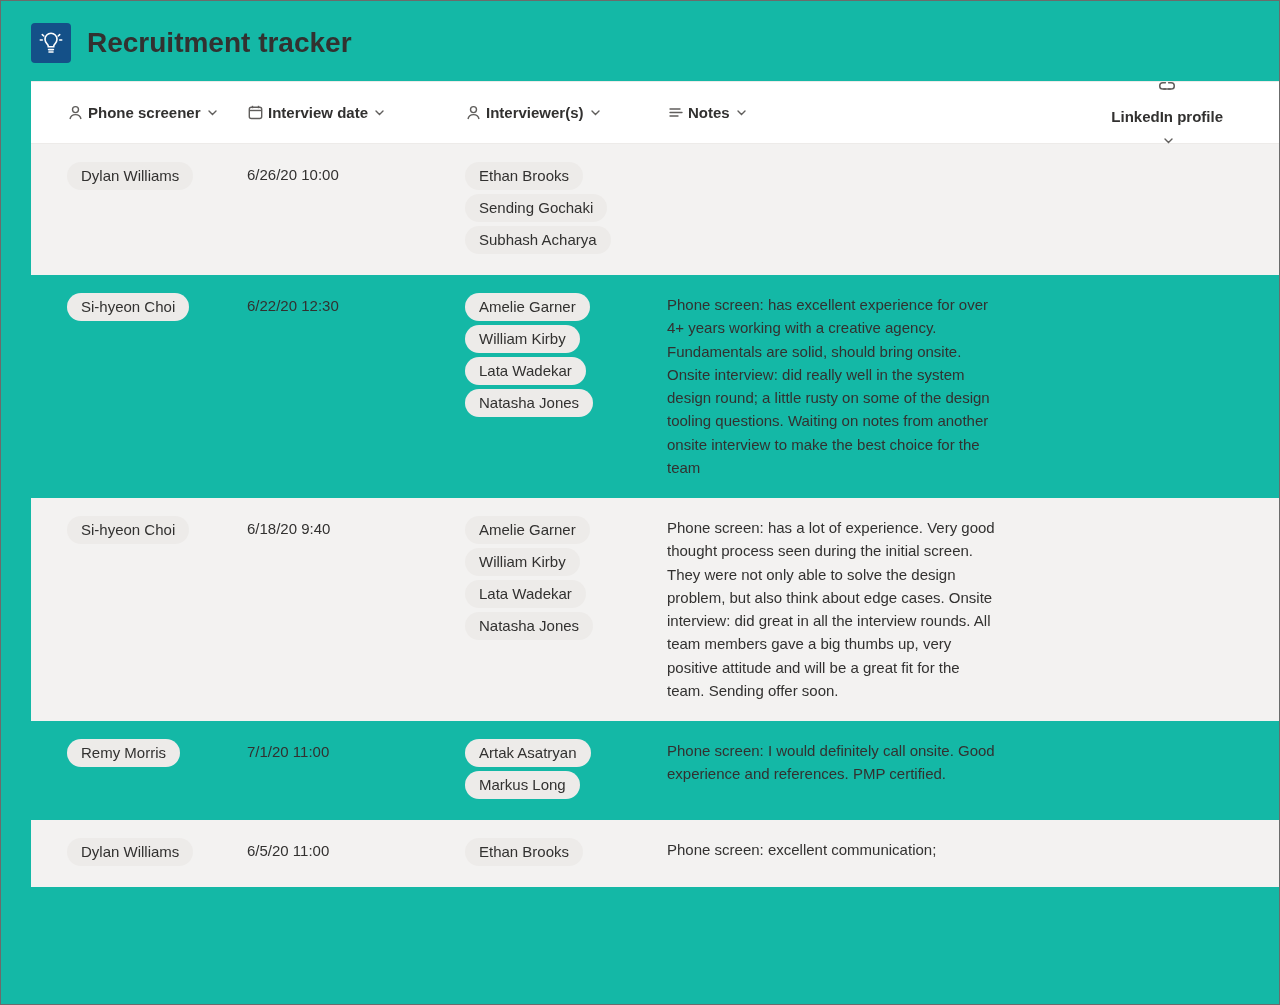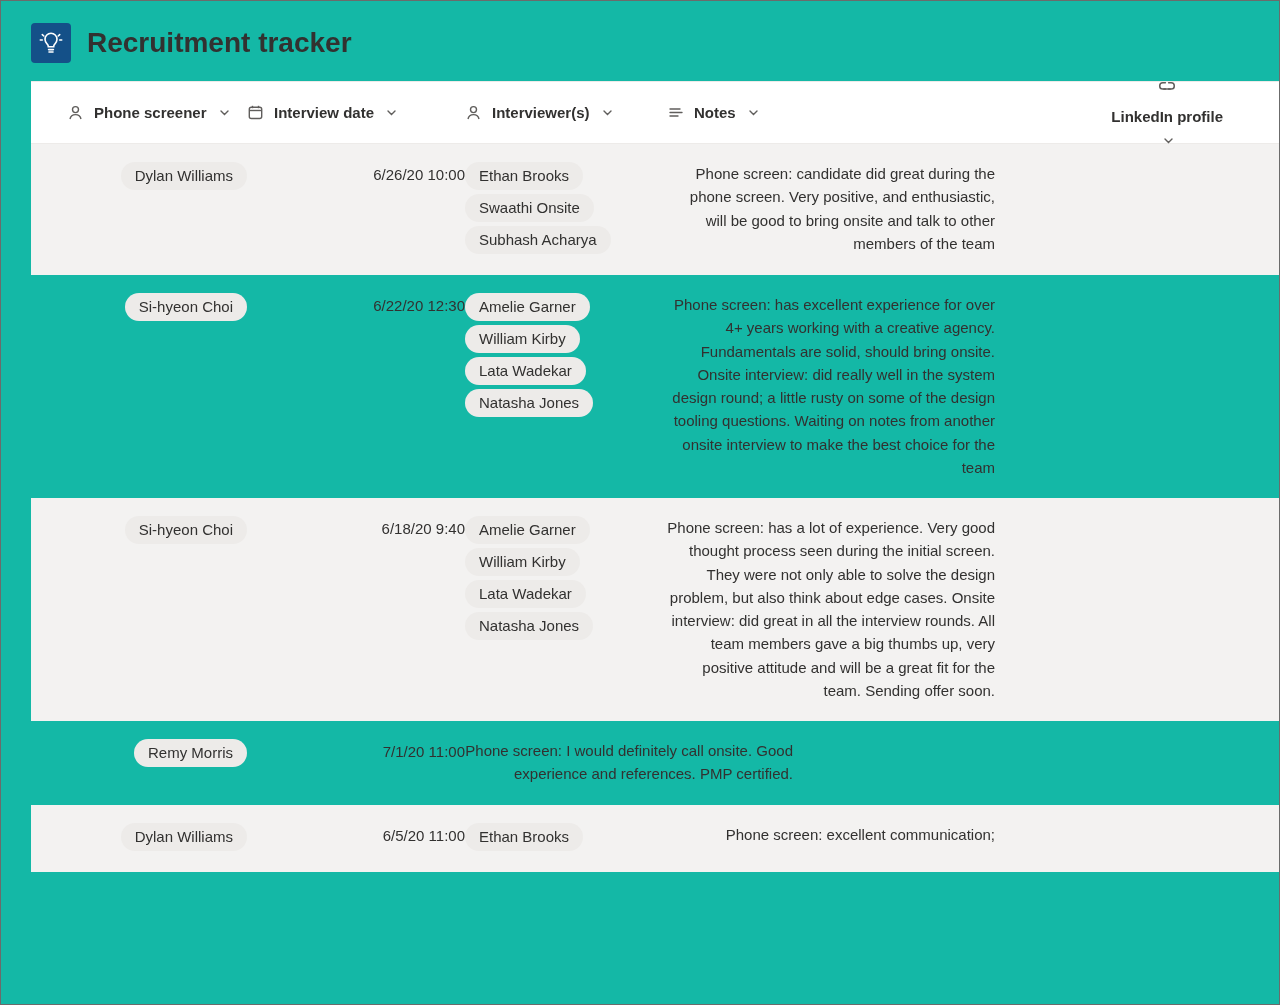--- a/index.html
+++ b/index.html
@@ -44,21 +44,21 @@
   .thead {
     display: flex;
     align-items: center;
     height: 62px;
     border-bottom: 1px solid #edebe9;
     background: #fff;
   }
   .th {
     display: flex;
     align-items: center;
-    gap: 10px;
+    gap: 4px;
     font-size: 15px;
     font-weight: 600;
     color: #323130;
     padding-left: 36px;
     cursor: pointer;
   }
   .th .chev {
     margin-left: 2px;
     display: inline-flex;
   }
@@ -68,21 +68,20 @@
   .col-notes    { width: 348px; padding-left: 0; }
   .col-linked   { flex: 1; padding-left: 0; justify-content: flex-end; padding-right: 56px; }
   .col-linked .th-inner { display:flex; align-items:center; gap:10px;flex-direction:column; }
 
   .tbody { }
   .row {
     display: flex;
     align-items: flex-start;
     padding: 16px 0 18px 0;
     border-bottom: 1px solid transparent;
-    text-align: right;
   }
   .row.alt { background: #f3f2f1; }
   .cell { padding-left: 0; }
   .cell.col-screener { padding-left: 36px; }
 
   .pill {
     display: inline-block;
     background: #edebe9;
     border-radius: 16px;
     padding: 5px 14px 6px 14px;
@@ -233,26 +232,23 @@
 
     <div class="tbody" id="tbody">
         <div class="row alt">
           <div class="cell col-screener"><span class="pill">Dylan Williams</span></div>
           <div class="cell col-date">
             <div class="plain-text">6/26/20 10:00</div>
           </div>
           <div class="cell col-interv">
             <div class="pill-stack">
               <span class="pill">Ethan Brooks</span>
-              <span class="pill">Swaathi Onsite</span>
+              <span class="pill">Sending Gochaki</span>
               <span class="pill">Subhash Acharya</span>
             </div>
-          </div>
-          <div class="cell col-notes">
-            <div class="notes-text">Phone screen: candidate did great during the phone screen. Very positive, and enthusiastic, will be good to bring onsite and talk to other members of the team</div>
           </div>
           <div class="cell col-linked"></div>
         </div>
         <div class="row">
           <div class="cell col-screener"><span class="pill">Si-hyeon Choi</span></div>
           <div class="cell col-date">
             <div class="plain-text">6/22/20 12:30</div>
           </div>
           <div class="cell col-interv">
             <div class="pill-stack">
@@ -283,20 +279,26 @@
           <div class="cell col-notes">
             <div class="notes-text">Phone screen: has a lot of experience. Very good thought process seen during the initial screen. They were not only able to solve the design problem, but also think about edge cases. Onsite interview: did great in all the interview rounds. All team members gave a big thumbs up, very positive attitude and will be a great fit for the team. Sending offer soon.</div>
           </div>
           <div class="cell col-linked"></div>
         </div>
         <div class="row">
           <div class="cell col-screener"><span class="pill">Remy Morris</span></div>
           <div class="cell col-date">
             <div class="plain-text">7/1/20 11:00</div>
           </div>
+          <div class="cell col-interv">
+            <div class="pill-stack">
+              <span class="pill">Artak Asatryan</span>
+              <span class="pill">Markus Long</span>
+            </div>
+          </div>
           <div class="cell col-notes">
             <div class="notes-text">Phone screen: I would definitely call onsite. Good experience and references. PMP certified.</div>
           </div>
           <div class="cell col-linked"></div>
         </div>
         <div class="row alt">
           <div class="cell col-screener"><span class="pill">Dylan Williams</span></div>
           <div class="cell col-date">
             <div class="plain-text">6/5/20 11:00</div>
           </div>

